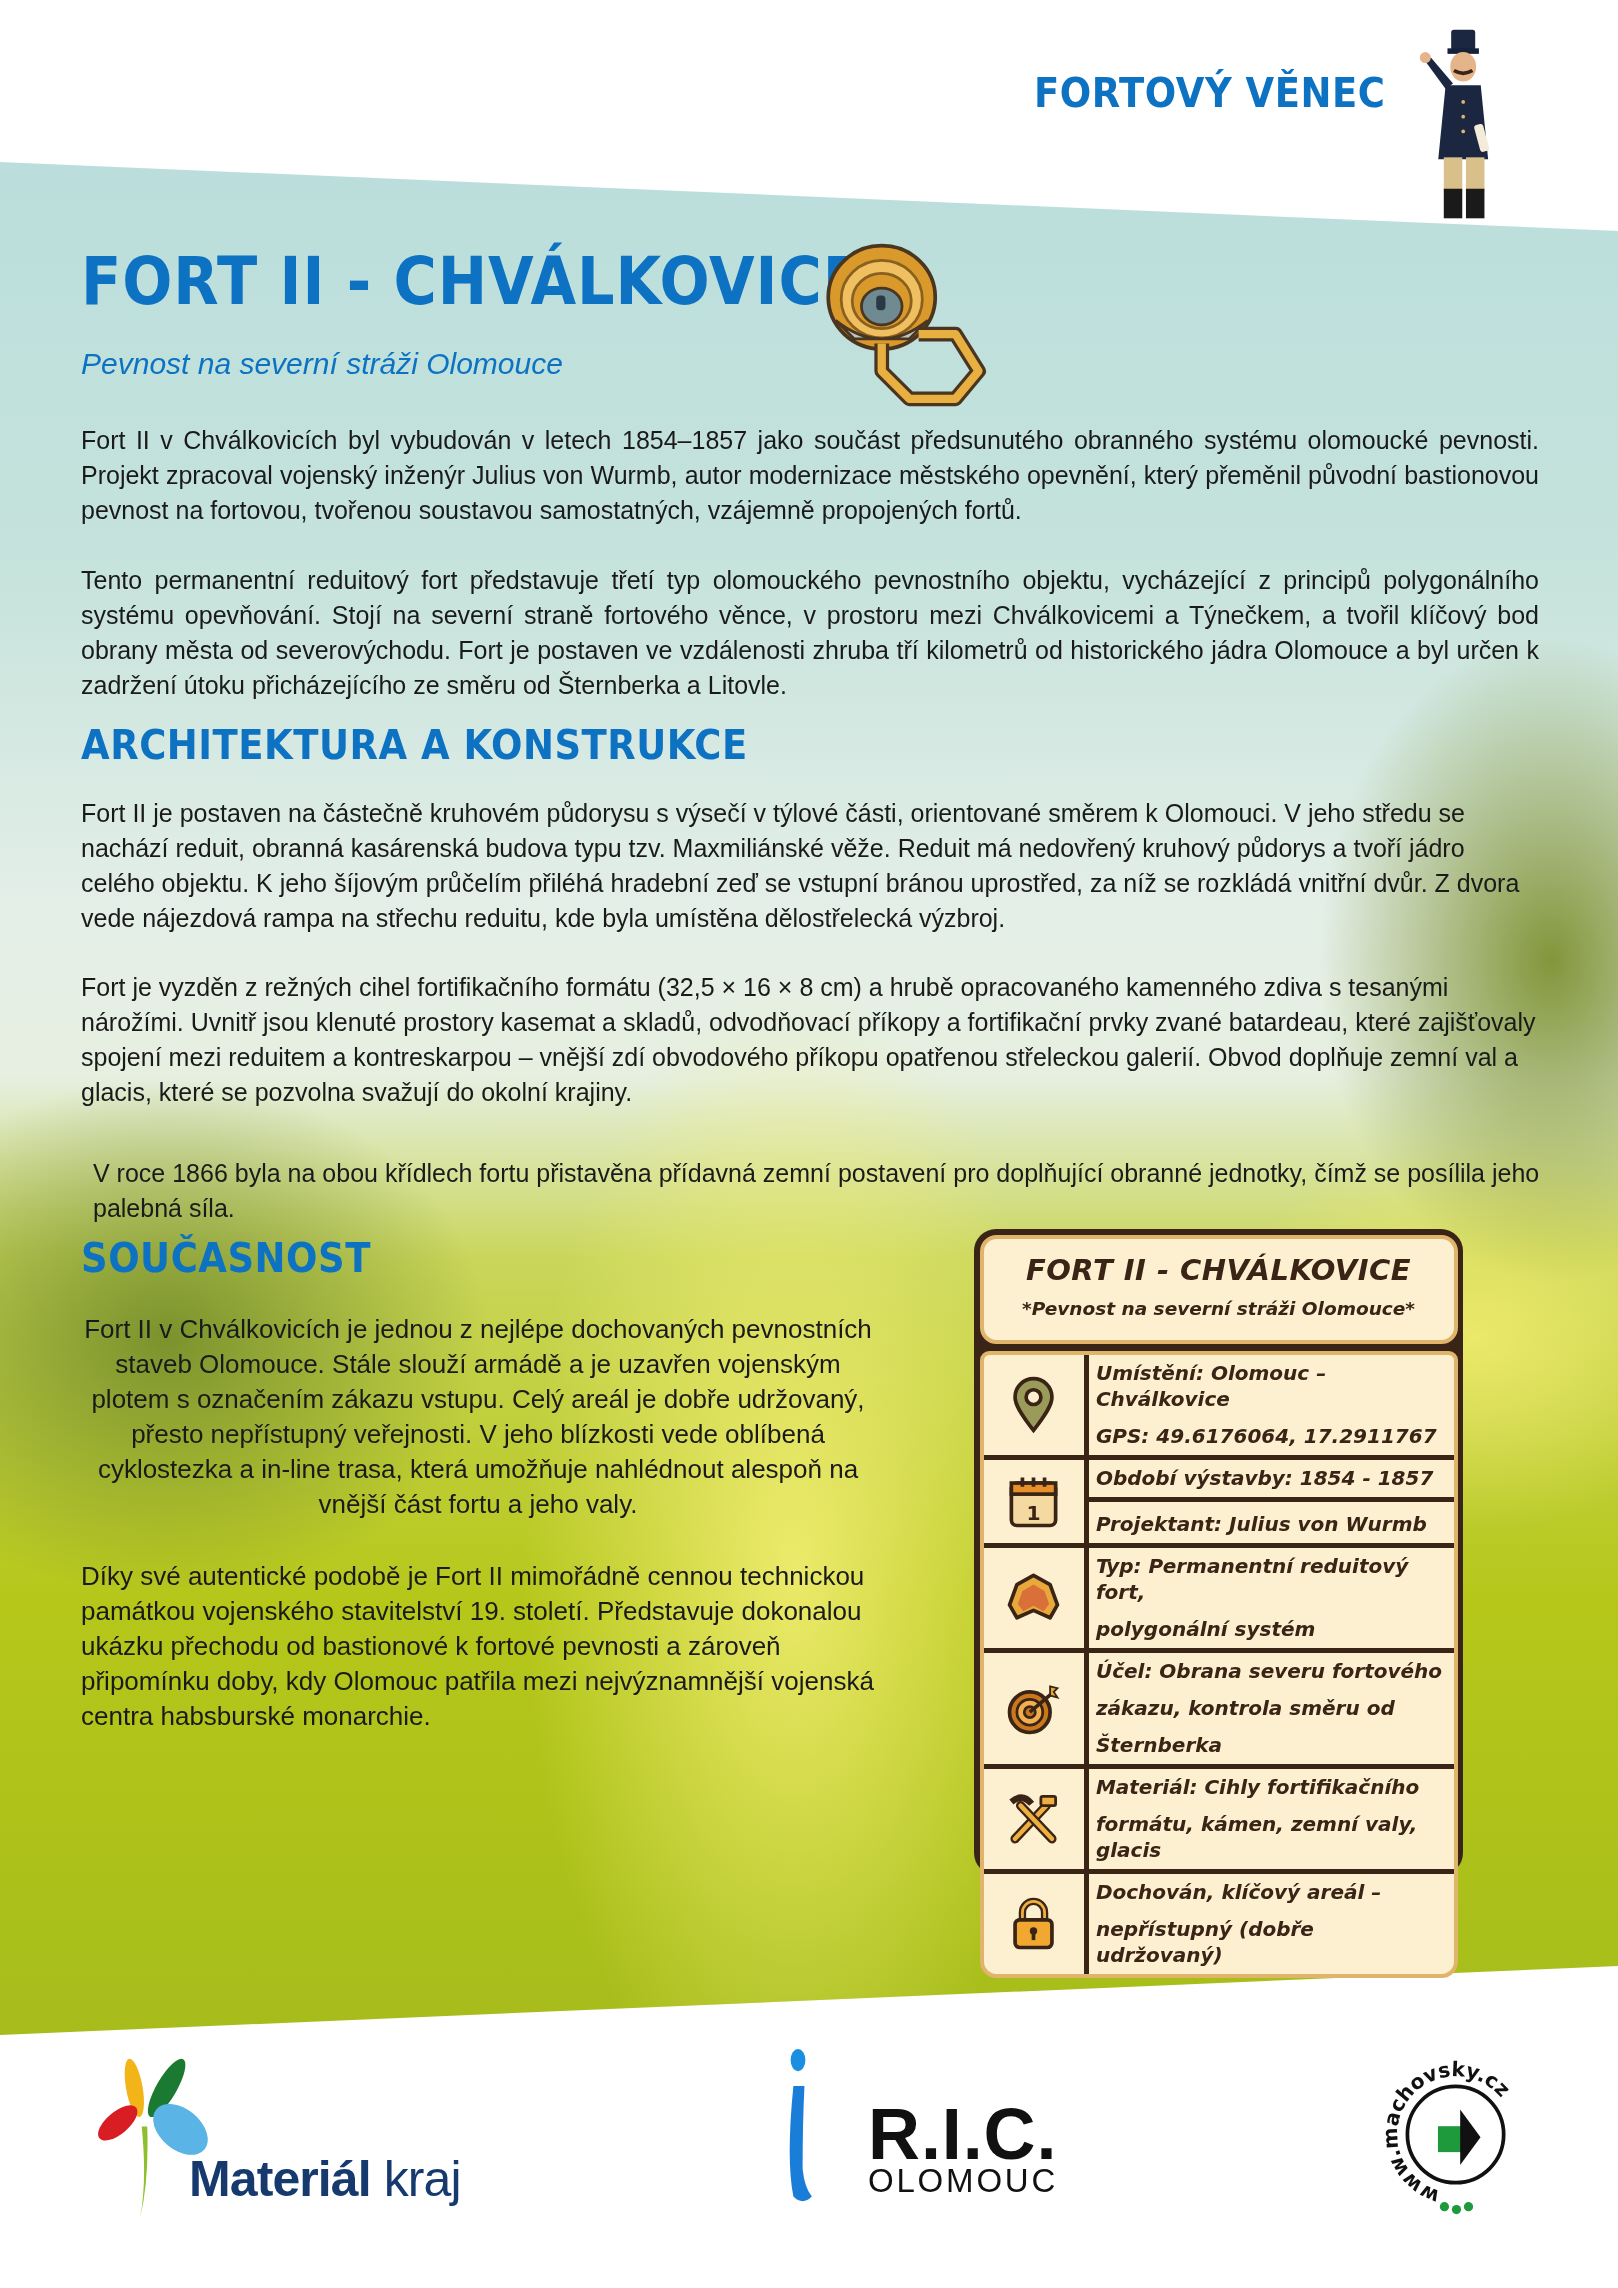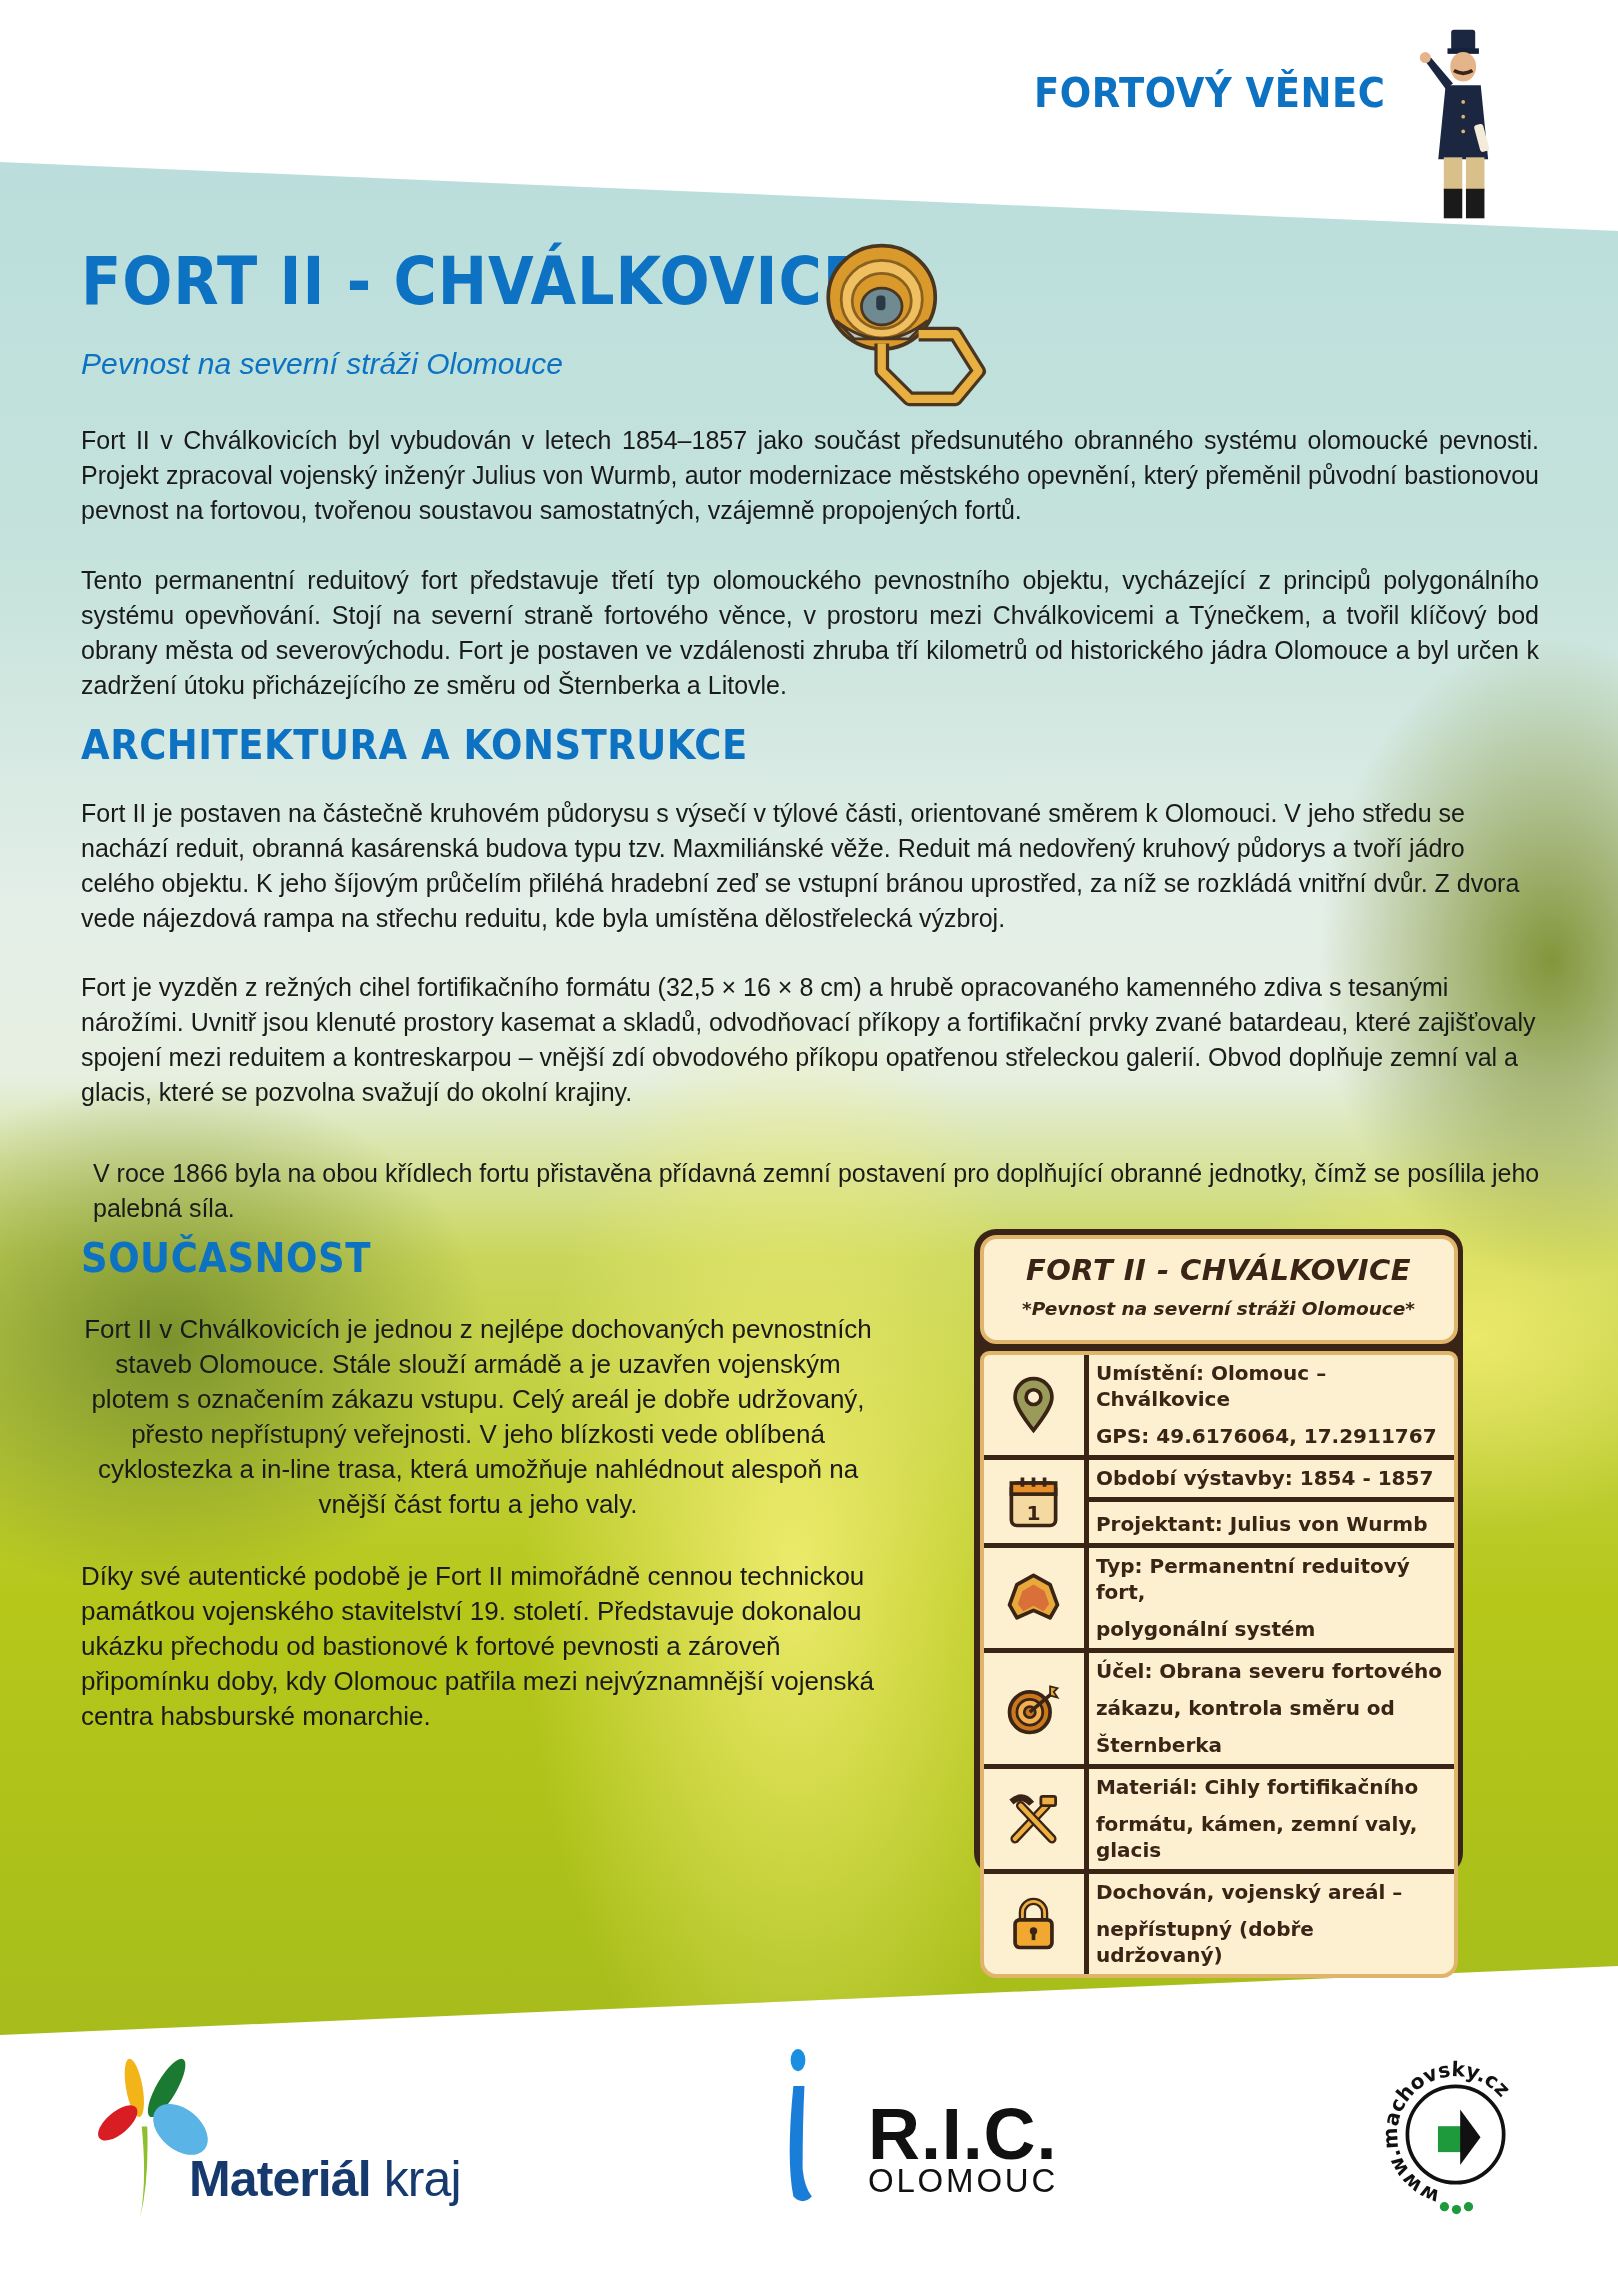--- a/index.html
+++ b/index.html
@@ -83,21 +83,21 @@
     border: 4.6px solid #e1b46b; box-sizing: border-box; overflow: hidden;
   }
   .row { display: flex; border-bottom: 5.5px solid #3a2416; }
   .row:last-child { border-bottom: none; }
   .row-icon {
     width: 100px; flex: none; border-right: 5.5px solid #3a2416;
     display: flex; align-items: center; justify-content: center;
   }
   .row-lines { flex: 1; }
   .line {
-    font-weight: bold; font-size: 20px;
+    font-weight: bold; font-style: italic; font-size: 20px;
     padding: 5.5px 7.4px; line-height: 26px;
   }
   .line + .line.split { border-top: 5.5px solid #3a2416; }
   .row-icon svg { width: 59px; height: 59px; }
 
   
   .logo-ok { position: absolute; left: 79px; top: 2051px; width: 498px; height: 166px; }
   .logo-ok-text {
     position: absolute; left: 189px; top: 2150px; font-size: 50px; font-weight: bold;
     color: #163a6e; letter-spacing: -0.9px;
@@ -256,21 +256,21 @@
         <div class="row-icon">
           <svg viewBox="0 0 64 64">
             <path d="M20 28 v-8 a12 12 0 0 1 24 0 v8" fill="none" stroke="#3a2416" stroke-width="8"></path>
             <path d="M20 28 v-8 a12 12 0 0 1 24 0 v8" fill="none" stroke="#f0b040" stroke-width="3"></path>
             <rect x="12" y="28" width="40" height="30" rx="5" fill="#f0a830" stroke="#3a2416" stroke-width="4"></rect>
             <circle cx="32" cy="40" r="4" fill="#3a2416"></circle>
             <rect x="30" y="42" width="4" height="8" fill="#3a2416"></rect>
           </svg>
         </div>
         <div class="row-lines">
-          <div class="line">Dochován, vojenský areál –</div>
+          <div class="line">Dochován, klíčový areál –</div>
           <div class="line">nepřístupný (dobře udržovaný)</div>
         </div>
       </div>
 
     </div>
   </div>
 
   <svg class="logo-ok" viewBox="0 0 540 180">
     <path d="M75 0 q-20 40 -18 70" fill="none"></path>
     <ellipse cx="60" cy="40" rx="9" ry="32" fill="#f2b418" transform="rotate(-10 60 40)"></ellipse>

